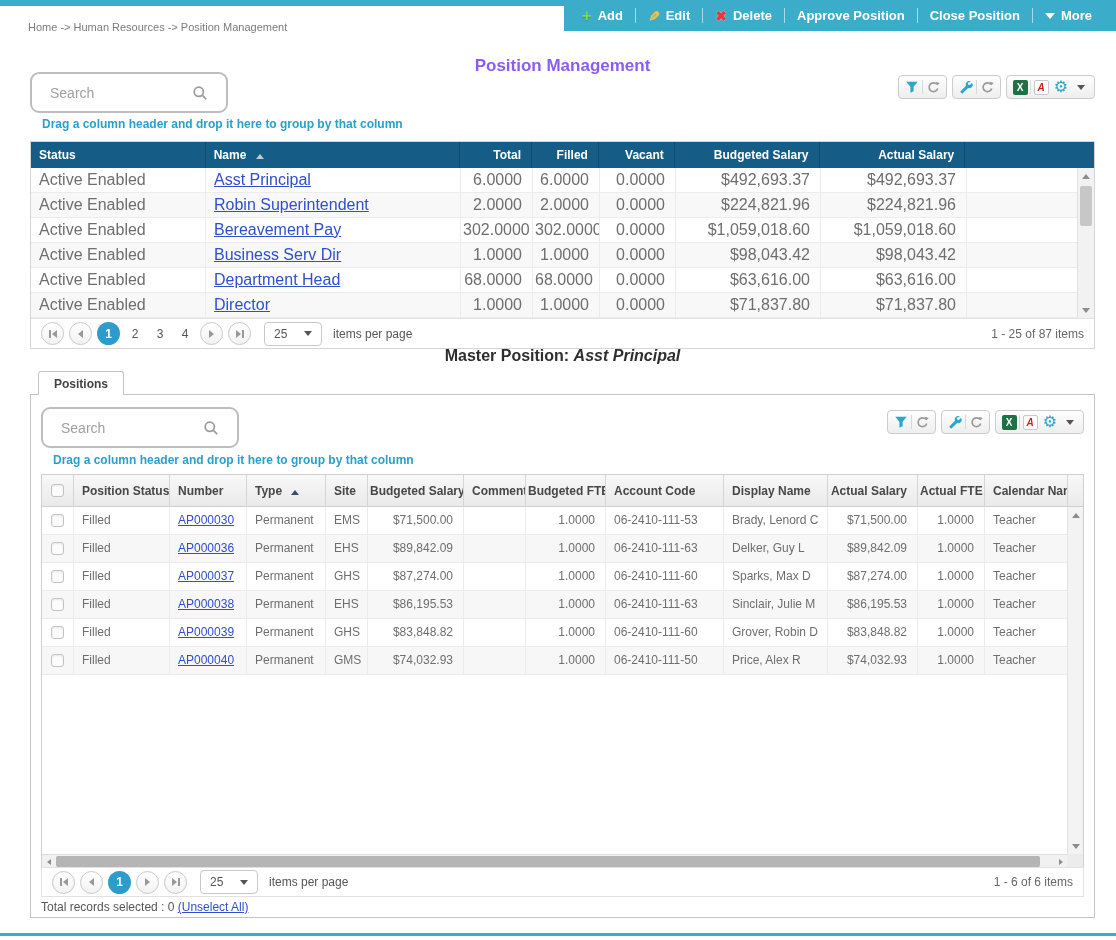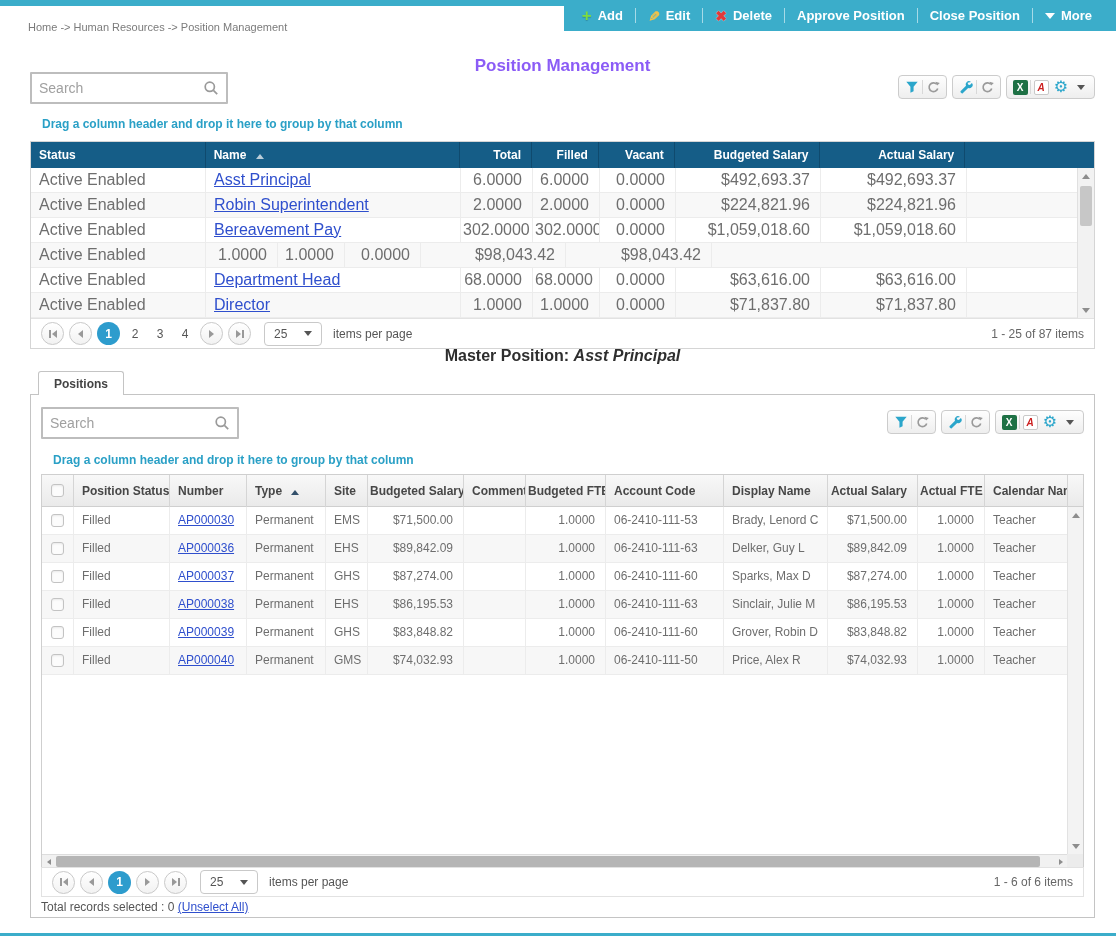--- a/index.html
+++ b/index.html
@@ -21,22 +21,22 @@
 
   .breadcrumb { position:absolute; top:21px; left:28px; font-size:11px; color:#7b7b7b; }
 
   .sec-title { position:absolute; left:30px; width:1065px; text-align:center;
     font-size:17px; font-weight:bold; color:#8b5cf6; }
   #title1 { top:56px; }
 
   
   .controls { position:absolute; display:flex; justify-content:space-between; align-items:flex-start; }
   #controls1 { top:72px; left:30px; width:1065px; }
-  .searchbox { width:198px; height:32px; border:2px solid #bdbdbd; border-radius:1px;
-    display:flex; align-items:center; padding:0 7px; background:#fff; }
+  .searchbox { width:198px; height:41px; border:2px solid #bdbdbd; border-radius:9px;
+    display:flex; align-items:center; padding:0 18px; background:#fff; }
   .search-input { flex:1; border:none; outline:none; font-size:14px; color:#555;
     font-family:"Liberation Sans",sans-serif; min-width:0; }
   .search-input::placeholder { color:#a0a0a0; }
   .icon-toolbar { display:flex; gap:5px; margin-top:3px; }
   .igrp { border:1px solid #ccc; border-radius:4px; background:linear-gradient(#fefefe,#eee);
     display:flex; align-items:center; height:24px; padding:0 3px; }
   .ibtn { width:20px; height:20px; display:flex; align-items:center; justify-content:center; cursor:pointer; }
   .isep { width:1px; height:14px; background:#d8d8d8; }
   .xls { width:15px; height:15px; background:#1e7145; border-radius:2px; color:#fff;
     font-size:10px; font-weight:bold; display:flex; align-items:center; justify-content:center; }
@@ -273,20 +273,21 @@
       <div class="cell w2"><a class="lnk">Bereavement Pay</a></div>
       <div class="cell w3 num">302.0000</div>
       <div class="cell w4 num">302.0000</div>
       <div class="cell w5 num">0.0000</div>
       <div class="cell w6 num">$1,059,018.60</div>
       <div class="cell w7 num">$1,059,018.60</div>
       <div class="cell w8"></div>
     </div>
     <div class="g1-row alt">
       <div class="cell w1">Active Enabled</div>
+      <div class="cell w2"><a class="lnk">Business Serv Dir</a></div>
       <div class="cell w3 num">1.0000</div>
       <div class="cell w4 num">1.0000</div>
       <div class="cell w5 num">0.0000</div>
       <div class="cell w6 num">$98,043.42</div>
       <div class="cell w7 num">$98,043.42</div>
       <div class="cell w8"></div>
     </div>
     <div class="g1-row">
       <div class="cell w1">Active Enabled</div>
       <div class="cell w2"><a class="lnk">Department Head</a></div>

